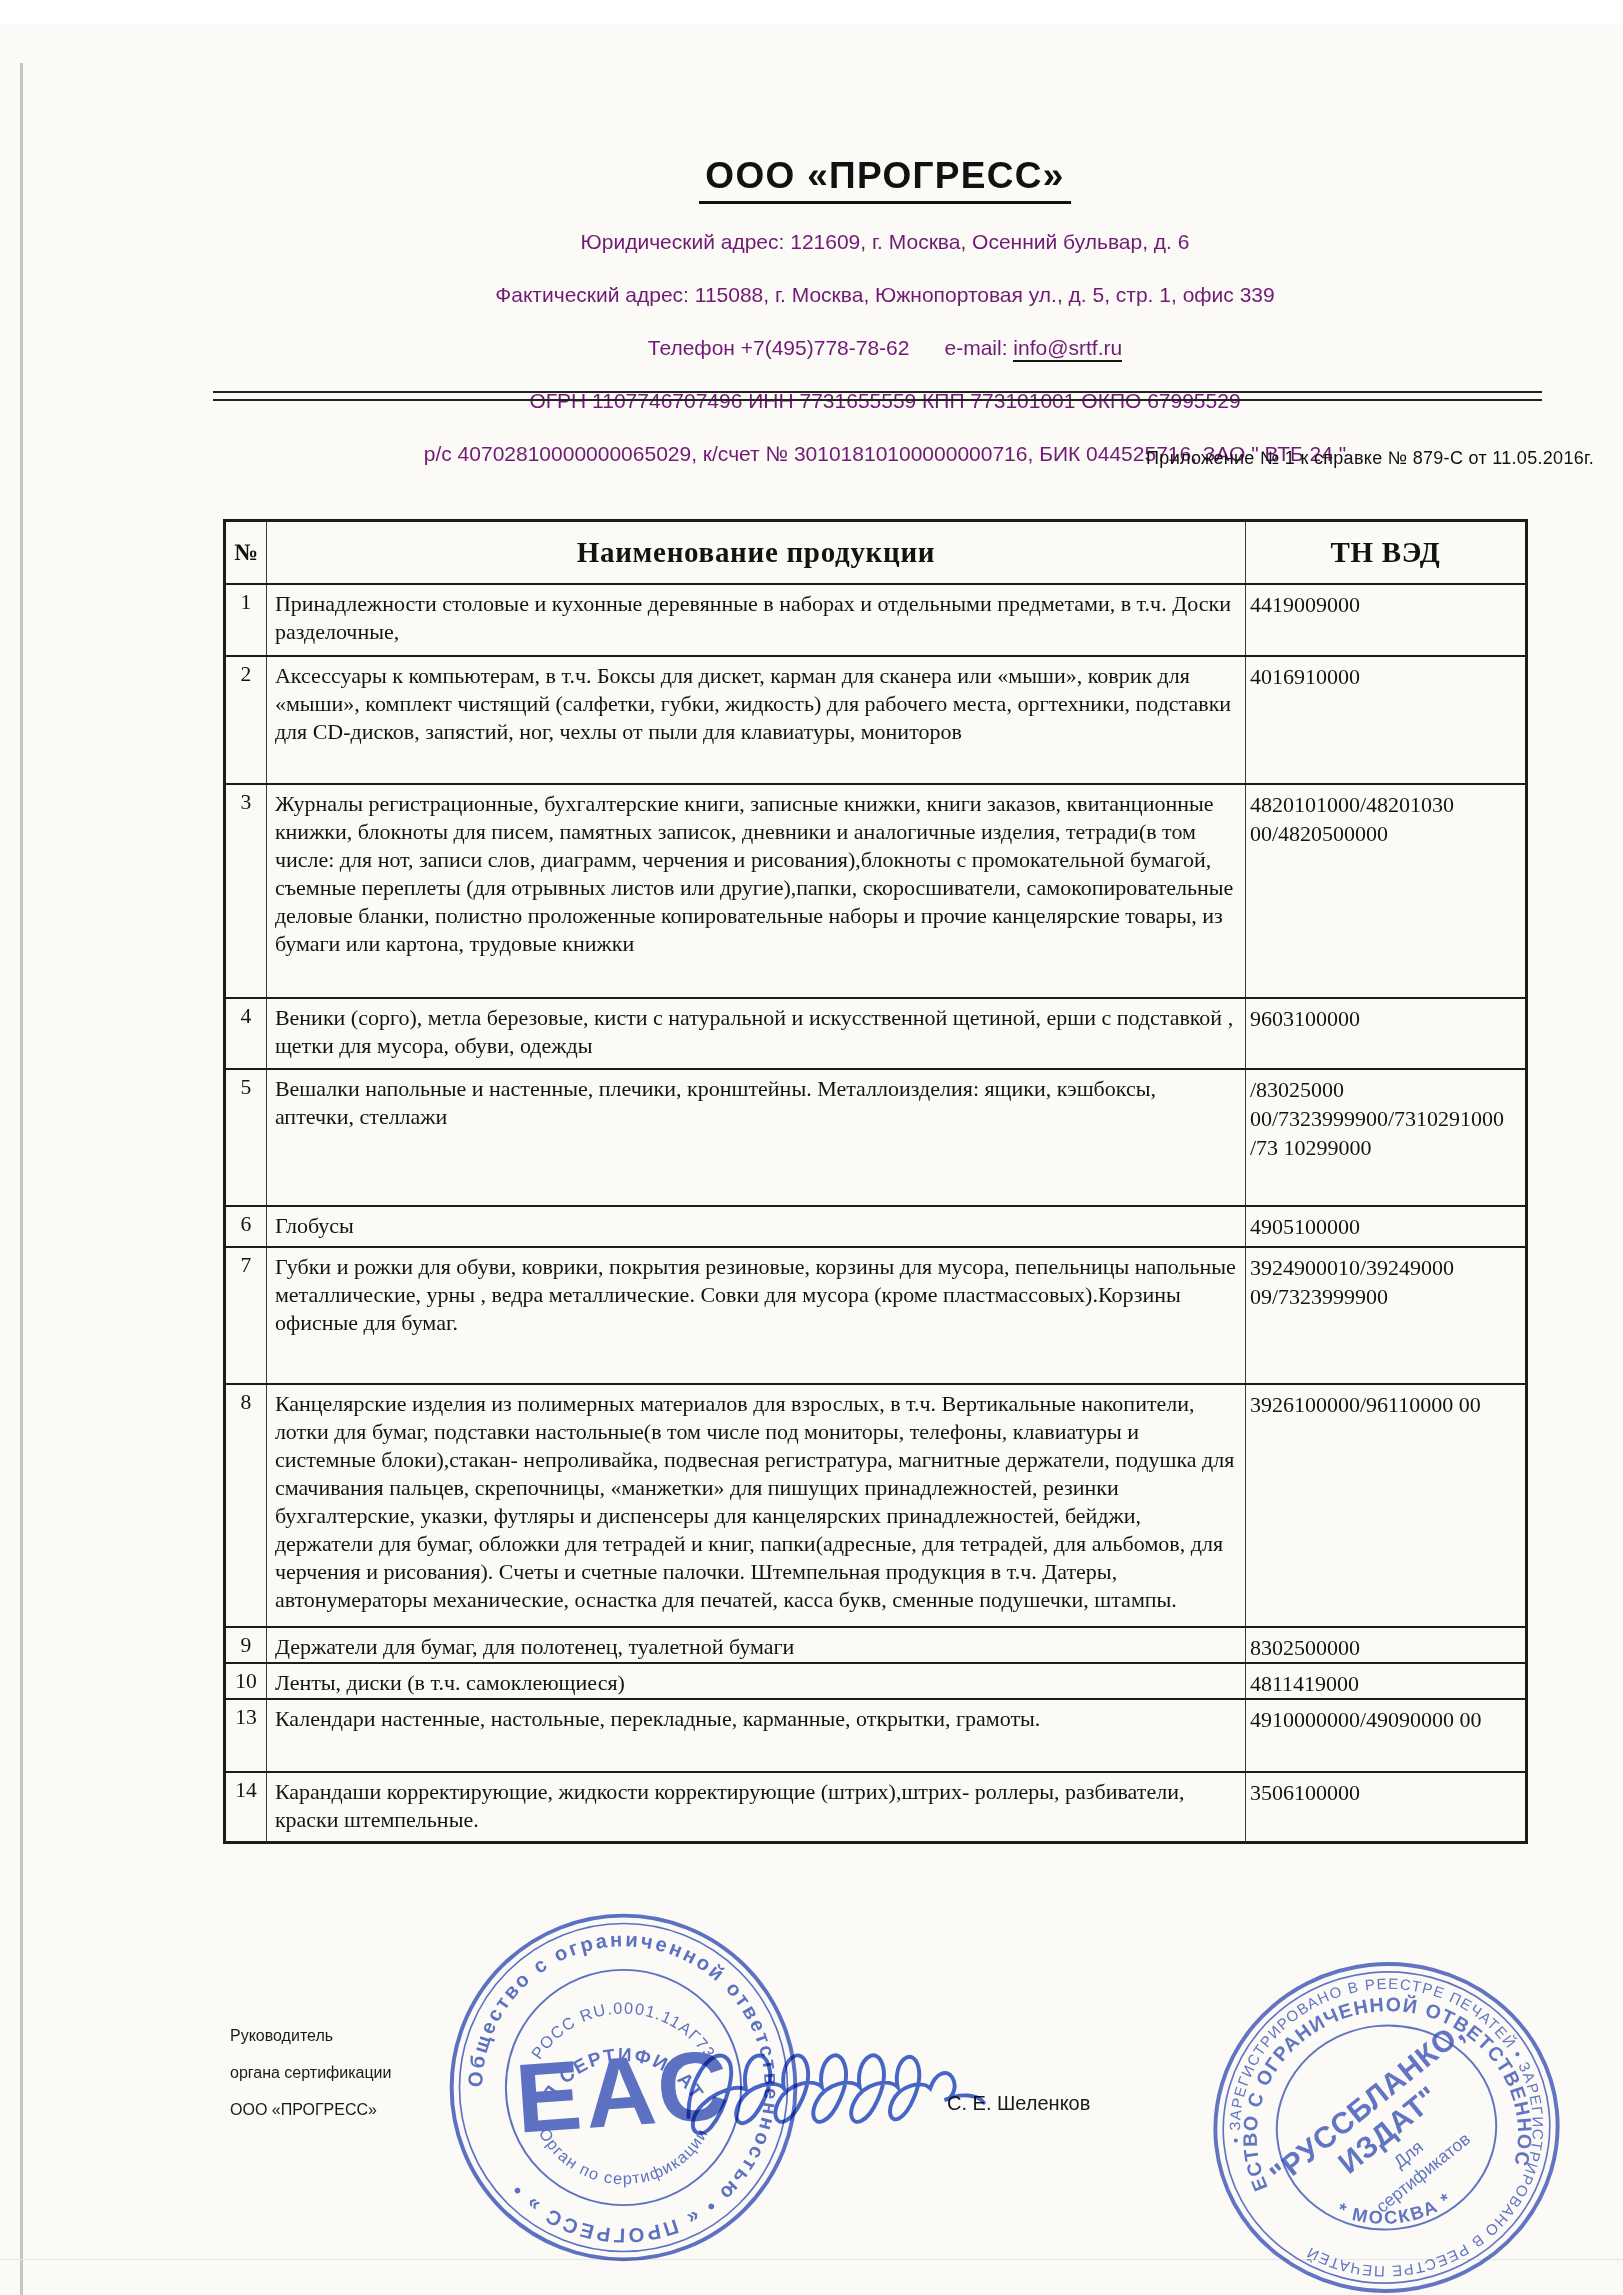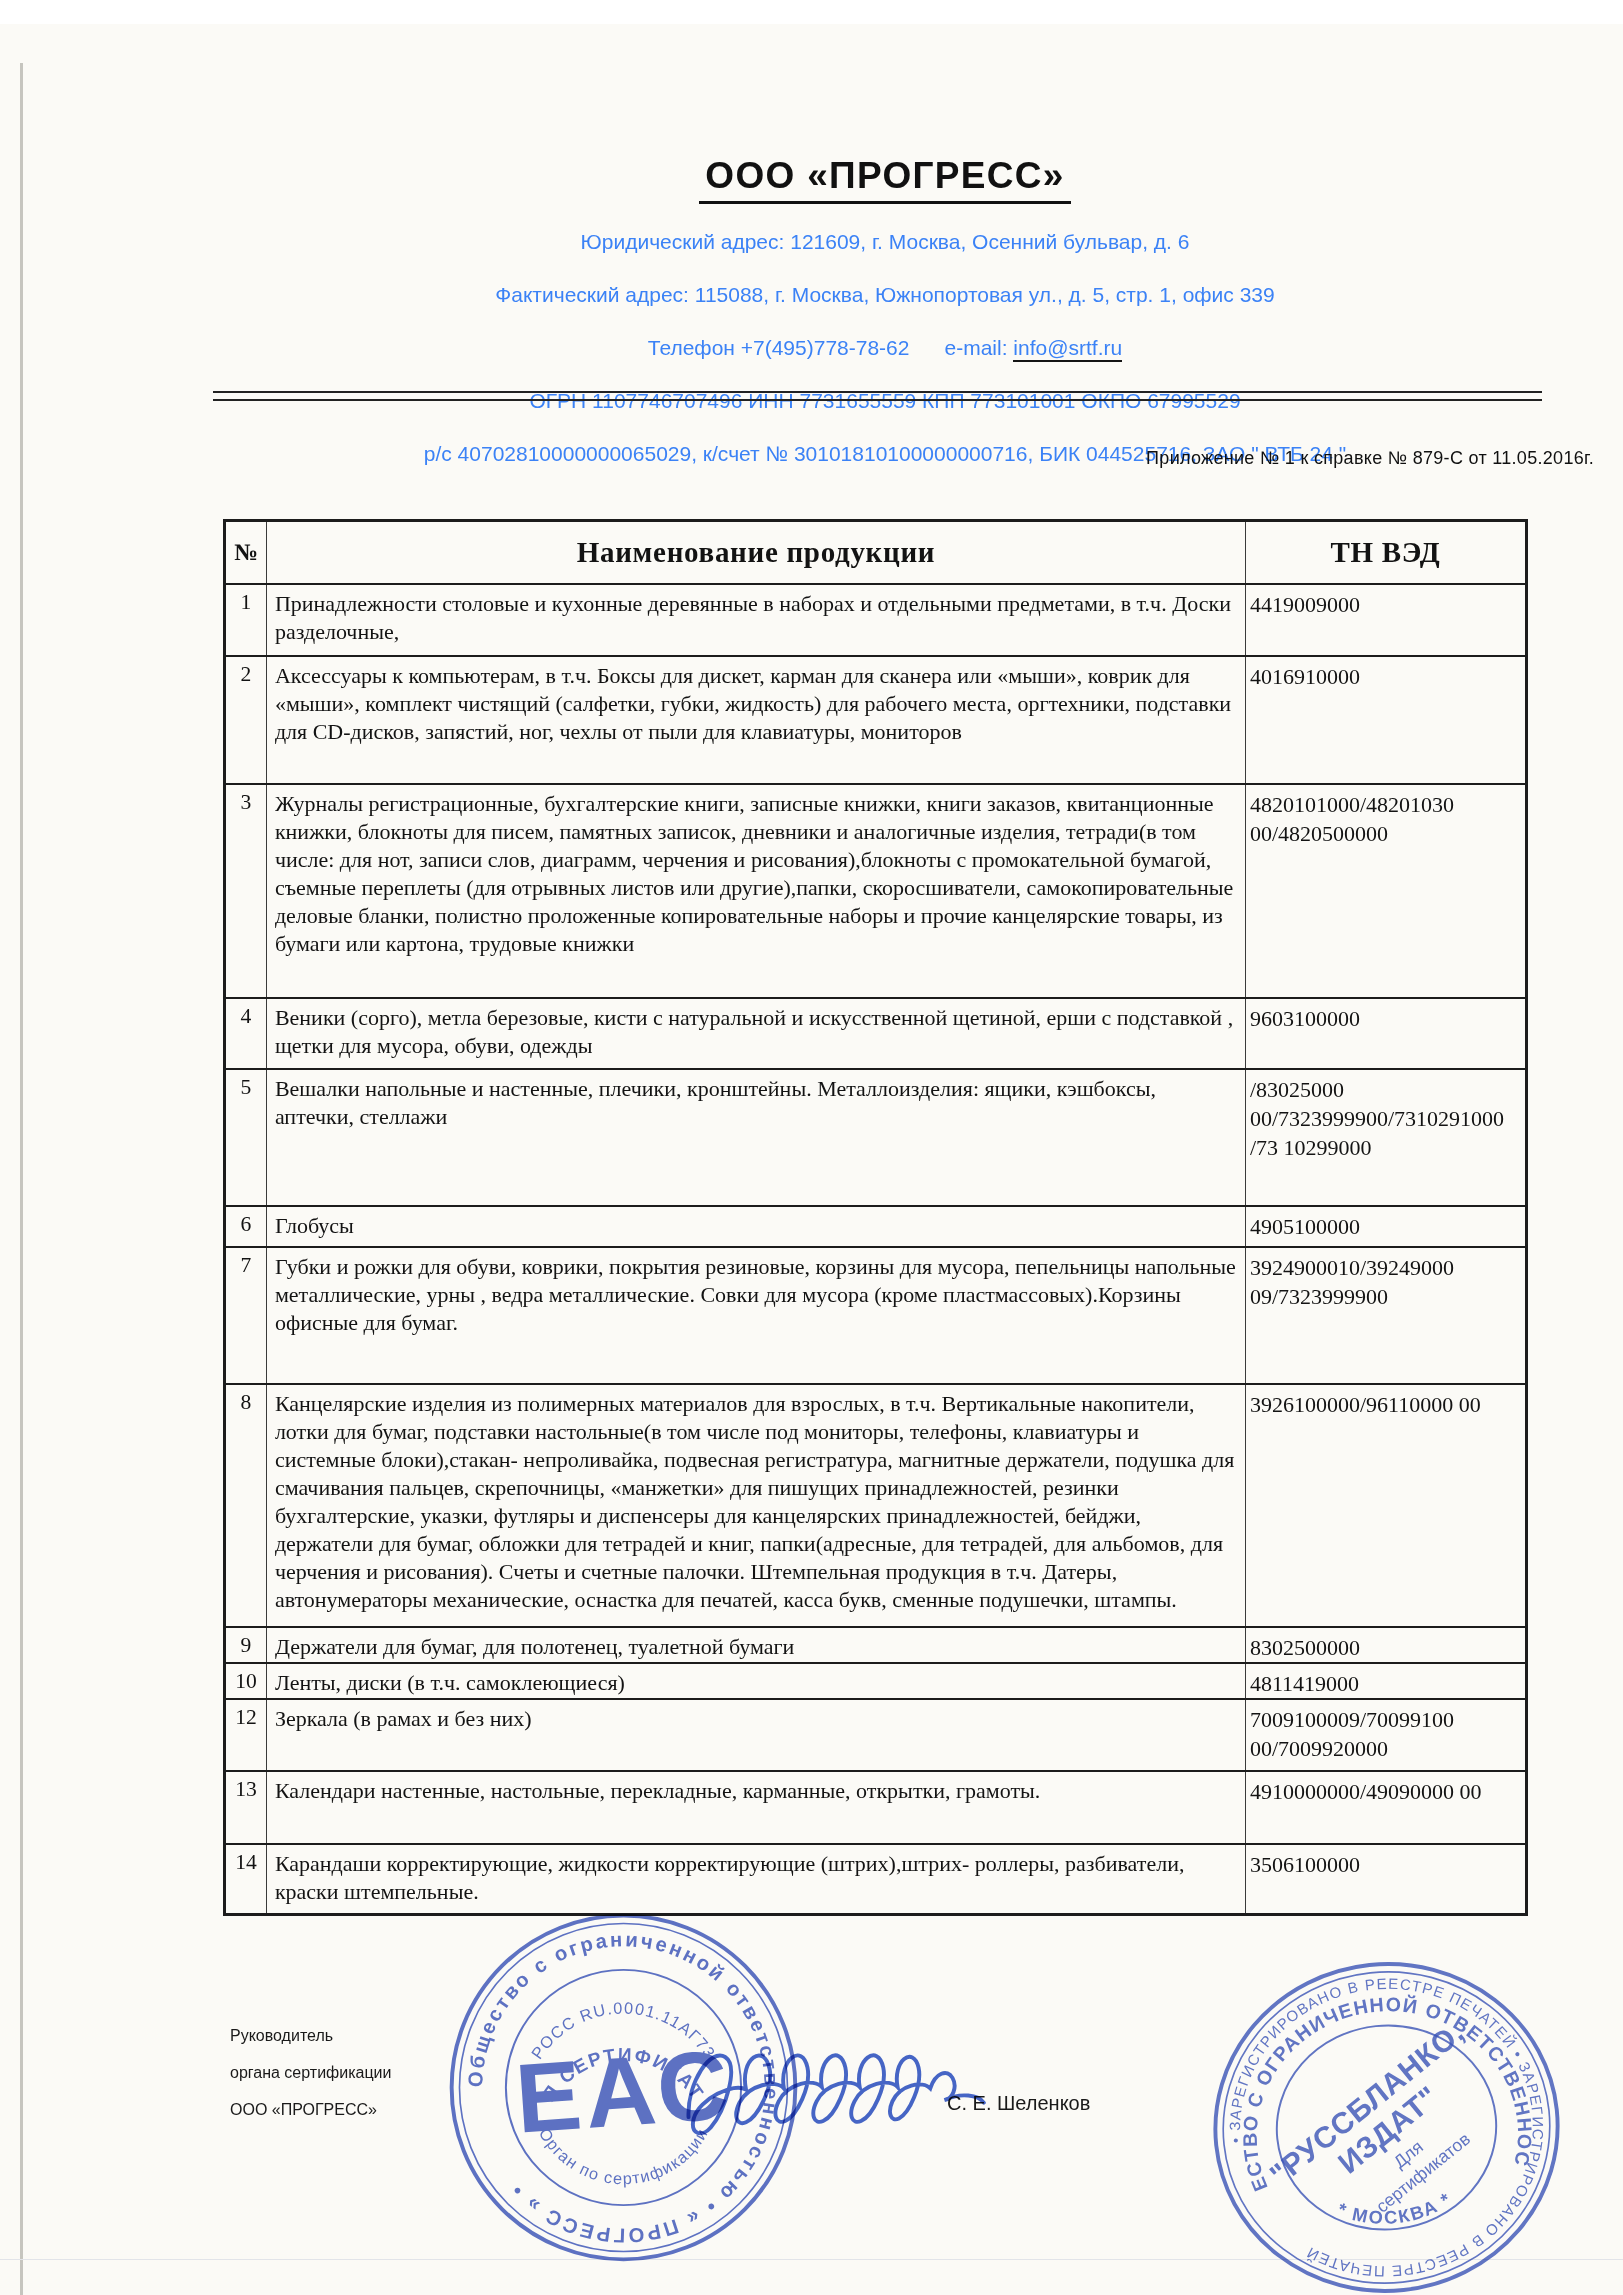--- a/index.html
+++ b/index.html
@@ -7,21 +7,21 @@
         font-family:"Liberation Sans",sans-serif;color:#161616;margin-top:24px;}
   
   .edge-left{position:absolute;left:19.6px;top:39px;width:3.3px;height:2237px;background:#c6c5bf;}
   .edge-bottom{position:absolute;left:0;top:2278px;width:1623px;height:2.6px;background:#7a786f;}
   .edge-faint{position:absolute;left:0;top:2235px;width:1623px;height:1.3px;background:#e2e4e9;}
 
   
   .letterhead{position:absolute;left:223px;top:131px;width:1324px;text-align:center;}
   .company-title{display:inline-block;font-size:37px;font-weight:bold;letter-spacing:1.3px;
       color:#111;border-bottom:3.3px solid #111;padding:0 6.5px 3.9px 6.5px;}
-  .addr{margin-top:22px;font-size:21px;line-height:31px;color:#3b82f6;}
+  .addr{margin-top:22px;font-size:21px;line-height:31px;color:#701a75;}
   .addr .u{border-bottom:2px solid #141414;padding-bottom:0.7px;}
 
   .double-rule{position:absolute;left:213px;top:367px;width:1329px;height:5.9px;
       border-top:2.6px solid #222;border-bottom:2.6px solid #222;}
 
   .appendix{position:absolute;left:220px;top:424px;width:1374px;text-align:right;
       font-size:18px;letter-spacing:0.3px;color:#101010;}
 
   
   table.products{position:absolute;left:223px;top:495px;width:1302px;table-layout:fixed;
@@ -131,26 +131,20 @@
         <tr style="height: 34px;">
       <td class="c-num">9</td>
       <td class="c-name">Держатели для бумаг, для полотенец,  туалетной бумаги</td>
       <td class="c-code">8302500000</td>
     </tr>
         <tr style="height: 34px;">
       <td class="c-num">10</td>
       <td class="c-name">Ленты, диски (в т.ч. самоклеющиеся)</td>
       <td class="c-code">4811419000</td>
     </tr>
-        <tr style="height: 72px;">
-      <td class="c-num">12</td>
-      <td class="c-name">Зеркала (в рамах и без них)</td>
-      <td class="c-code">7009100009/70099100
-00/7009920000</td>
-    </tr>
         <tr style="height: 73px;">
       <td class="c-num">13</td>
       <td class="c-name">Календари настенные, настольные, перекладные, карманные, открытки, грамоты.</td>
       <td class="c-code">4910000000/49090000 00</td>
     </tr>
         <tr style="height: 71px;">
       <td class="c-num">14</td>
       <td class="c-name">Карандаши корректирующие, жидкости корректирующие (штрих),штрих- роллеры, разбиватели, краски штемпельные.</td>
       <td class="c-code">3506100000</td>
     </tr>

